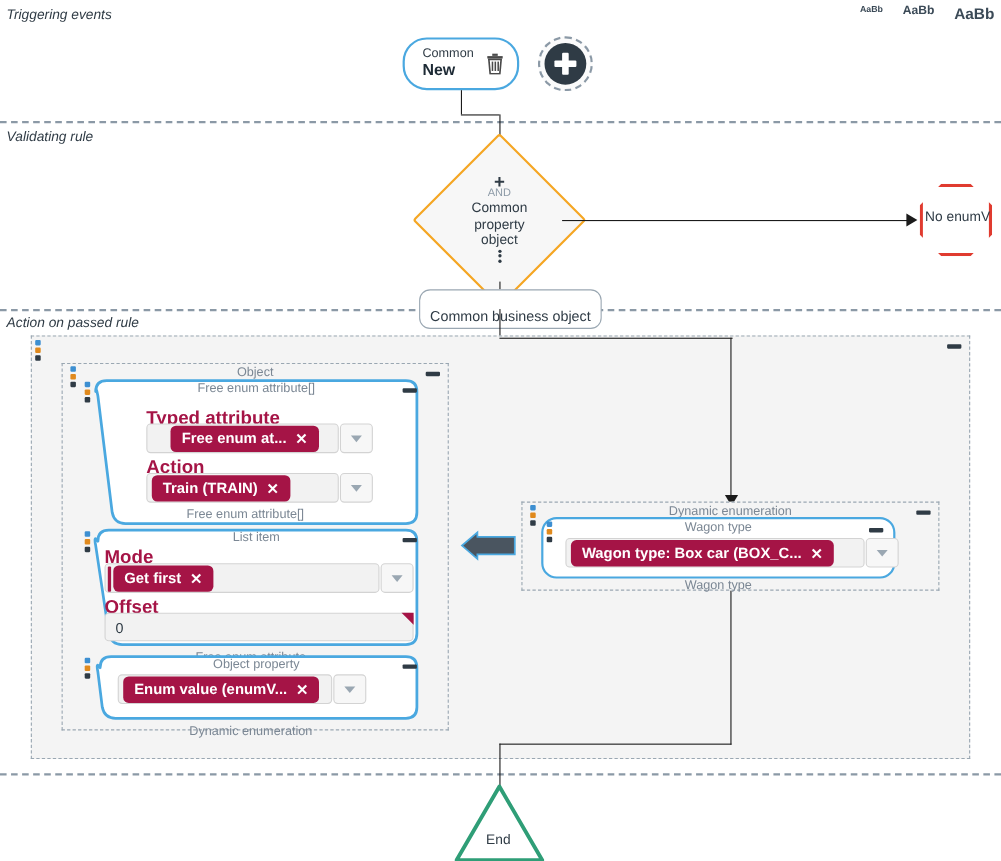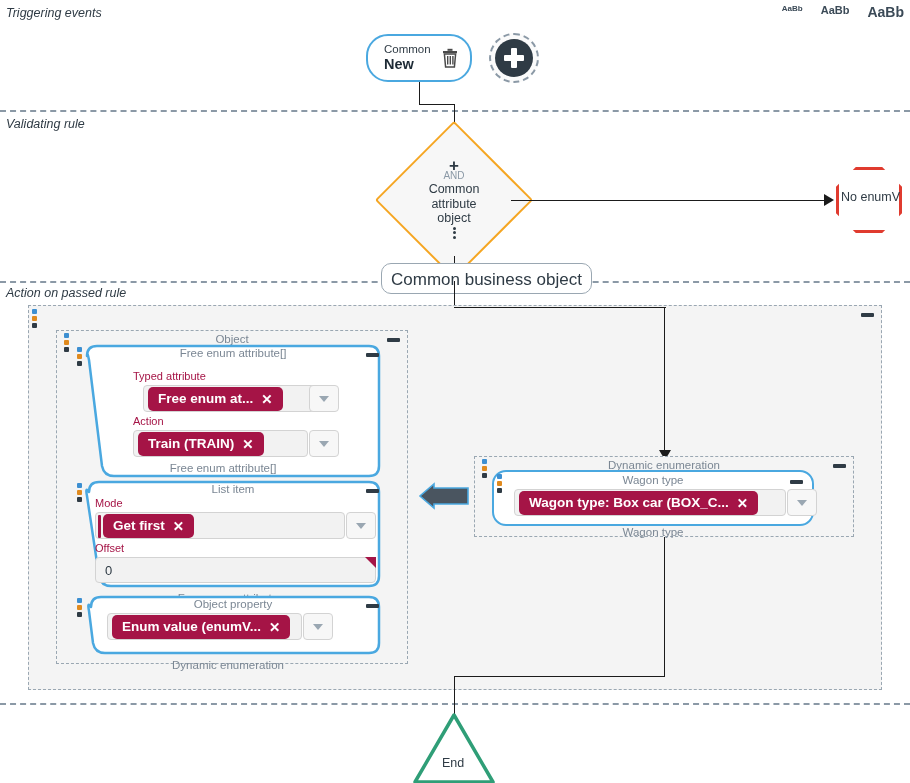--- a/index.html
+++ b/index.html
@@ -109,23 +109,23 @@
   .diamond-content .d-title { font-size: 12.5px; line-height: 14.5px; }
   .dots-vert { display:flex; flex-direction:column; gap:1.5px; align-items:center; margin-top:1px; }
   .dots-vert i { width:3px; height:3px; border-radius:50%; background:#2f3b45; display:block; }
 
   
   .pill-label {
     position: absolute;
     background: #fff;
     border: 1px solid #9aa7b2;
     border-radius: 10px;
-    font-size: 17px;
+    font-size: 13px;
     color: #2f3b45;
-    padding: 6px 9px 3px;
+    padding: 16px 9px 3px;
     white-space: nowrap;
   }
 
   
   .octagon {
     position: absolute;
     width: 66px; height: 66px;
     background: #ffffff;
     border: 3px solid #e03b2f;
     clip-path: polygon(30% 0%, 70% 0%, 100% 30%, 100% 70%, 70% 100%, 30% 100%, 0% 70%, 0% 30%);
@@ -188,21 +188,21 @@
   .rrect {
     position: absolute;
     background: #ffffff;
     border: 2.5px solid #4aa8e0;
     border-radius: 14px;
   }
 
   
   .field-label {
     position: absolute;
-    font-size: 11px; font-weight: normal; color: #A51446;
+    font-size: 17px; font-weight: bold; color: #A51446;
     white-space: nowrap;
   }
   .select-box {
     position: absolute;
     background: #f2f2f2;
     border: 1px solid #d3d3d3;
     border-radius: 4px;
     display: flex; align-items: center;
   }
   .select-box .tagpill {
@@ -301,21 +301,21 @@
   <div class="hline" style="left:419px; top:104px; width:35px;"></div>
   <div class="vline" style="left:453.5px; top:104px; height:30px;"></div>
   <div class="arrow-down" style="left:448px; top:132px;"></div>
 
   <div class="diamond-wrap" style="left:398px; top:144px;">
     <div class="diamond-shape"></div>
     <div class="diamond-content">
       <div class="plus-glyph">+</div>
       <div class="and-lbl">AND</div>
       <div class="d-title">Common</div>
-      <div class="d-title">attribute</div>
+      <div class="d-title">property</div>
       <div class="d-title">object</div>
       <div class="dots-vert">
           <i></i>
           <i></i>
           <i></i>
         </div>
     </div>
   </div>
 
   <div class="hline" style="left:511px; top:200px; width:315px;"></div>
@@ -356,21 +356,21 @@
 
   <div class="trap" style="left:73px; top:344px; width:320px; height:136px;">
     <svg width="320" height="136" viewBox="0 0 320 136">
       <path d="M14,12 Q14,2 24,2 L296,2 Q306,2 306,12 L306,122 Q306,132 296,132 L41,132 Q31,132 29,122 L16,16 Q14,6 14,12 Z" fill="#ffffff" stroke="#4aa8e0" stroke-width="2.5" stroke-linejoin="round"></path>
     </svg>
     <div class="inner">
       <div class="trap-title">Free enum attribute[]</div>
       <div class="collapse-btn" style="right:14px; top:9px;"></div>
 
       <div class="field-label" style="left:60px; top:26px;">Typed attribute</div>
-      <div class="select-box" style="left:70px; top:41px; width:175px; height:27px;">
+      <div class="select-box" style="left:60px; top:41px; width:175px; height:27px;justify-content:center;">
         <div class="tagpill" style="margin-left:4px; padding:4px 10px; font-size:13.5px;">
           <span>Free enum at...</span>
           <span class="x">✕</span>
         </div>
       </div>
       <div class="drop-btn" style="left:236px; top:41px; width:30px; height:27px;">
         <span class="caret"></span>
       </div>
 
       <div class="field-label" style="left:60px; top:71px;">Action</div>

